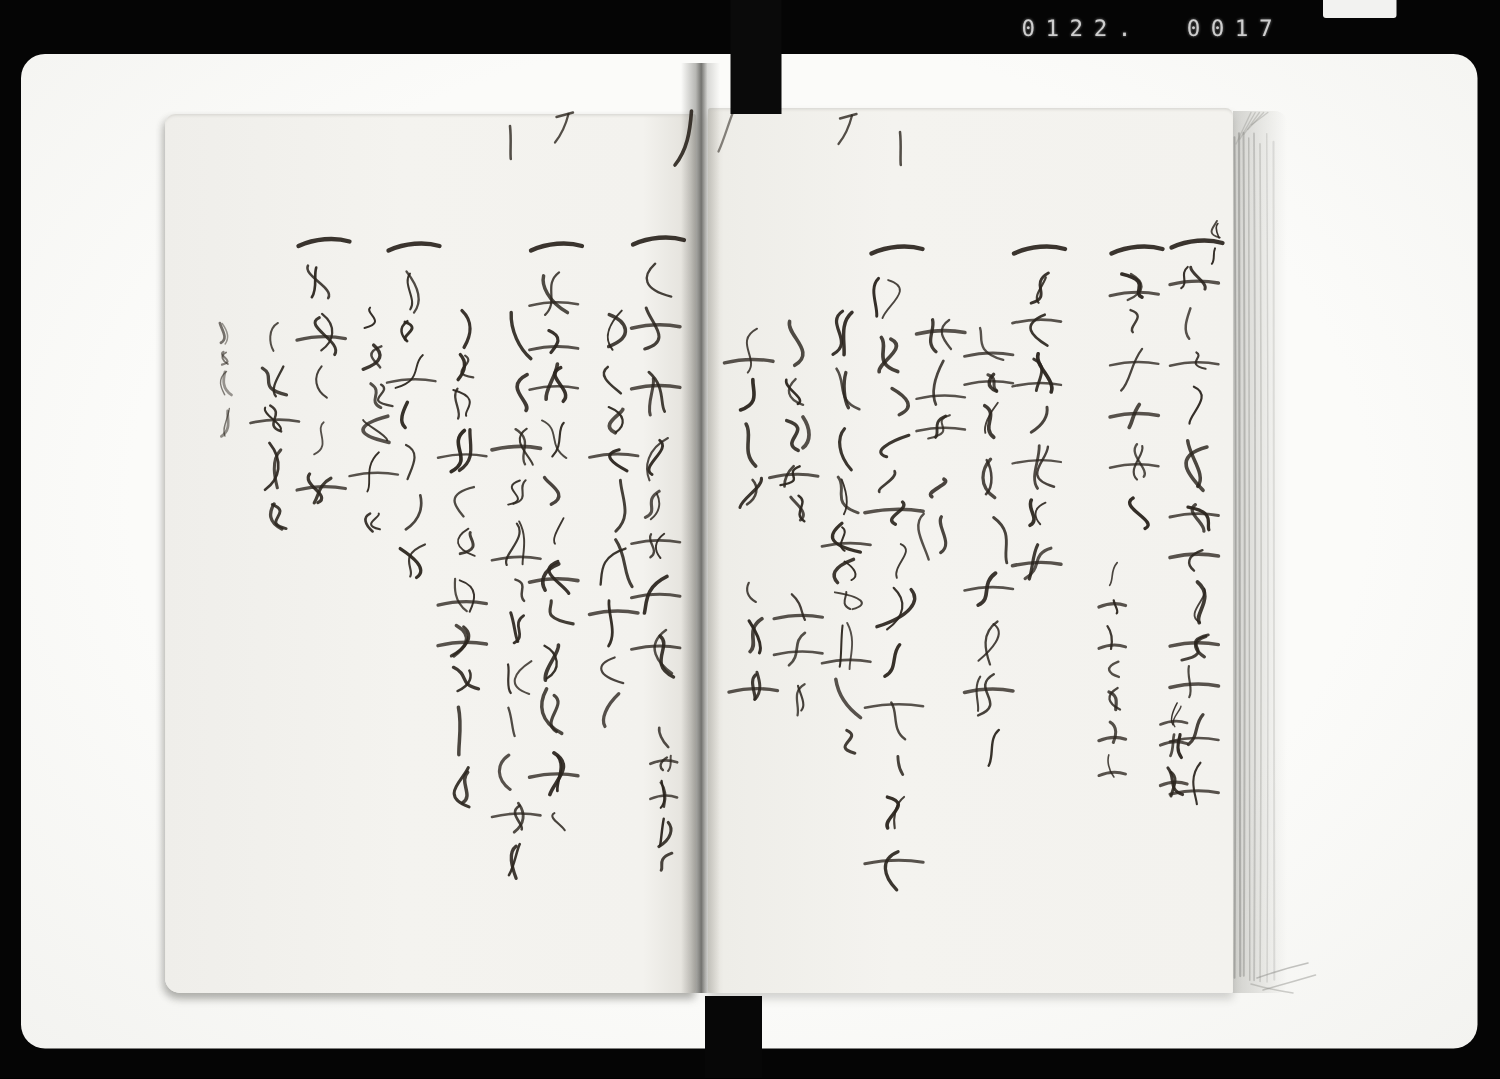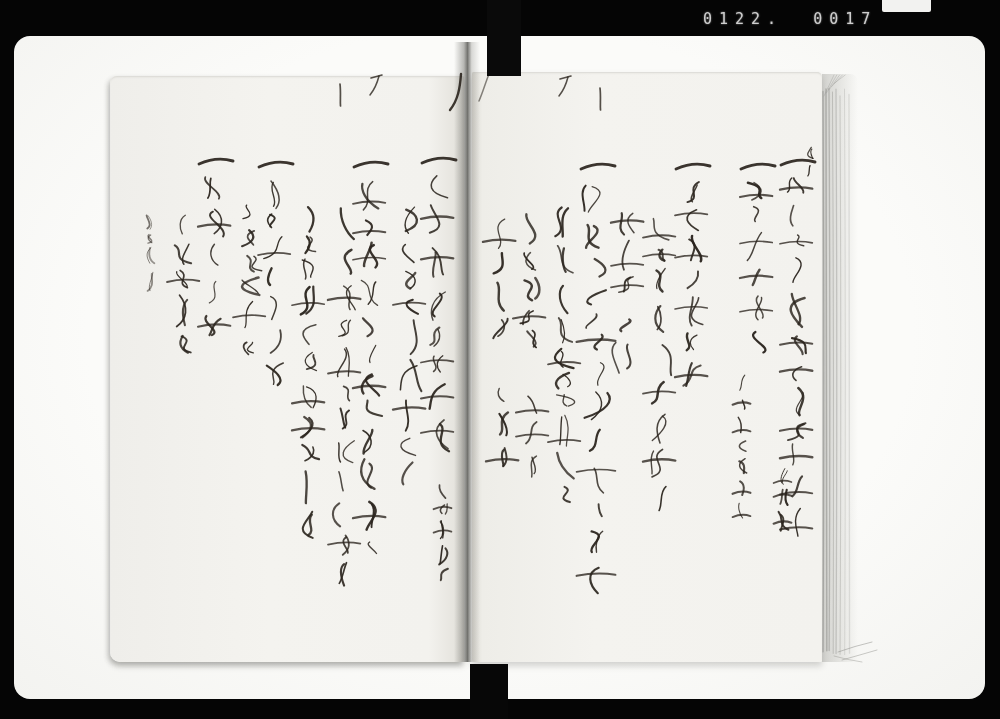--- a/index.html
+++ b/index.html
@@ -2,21 +2,21 @@
 <html><head>
 <meta charset="utf-8">
 <style>
   html,body{margin:0;padding:0;background:#000;}
   .stage{position:relative;width:1000px;height:719px;background:#050505;overflow:hidden;
          font-family:"DejaVu Sans","Liberation Sans",sans-serif;}
   
   .board{position:absolute;left:14px;top:36px;width:971px;height:663px;border-radius:16px;
          background:radial-gradient(ellipse at 50% 45%, #fbfbf9 60%, #f3f3f0 100%);}
   
-  .counter{position:absolute;left:703px;top:10px;
+  .counter{position:absolute;left:681px;top:10px;
            font-family:"DejaVu Sans Mono","Liberation Mono",monospace;
            font-size:15px;letter-spacing:7px;word-spacing:14px;
            color:#d9d9d9;text-shadow:0 0 2px rgba(255,255,255,.55);opacity:.95;}
   
   .notch{position:absolute;left:882px;top:0;width:49px;height:12px;background:#f2f2f0;
          border-radius:0 0 2px 2px;}
   
   .page{position:absolute;}
   .page.left{left:110px;top:76px;width:354px;height:586px;
     border-radius:7px 2px 2px 10px;

